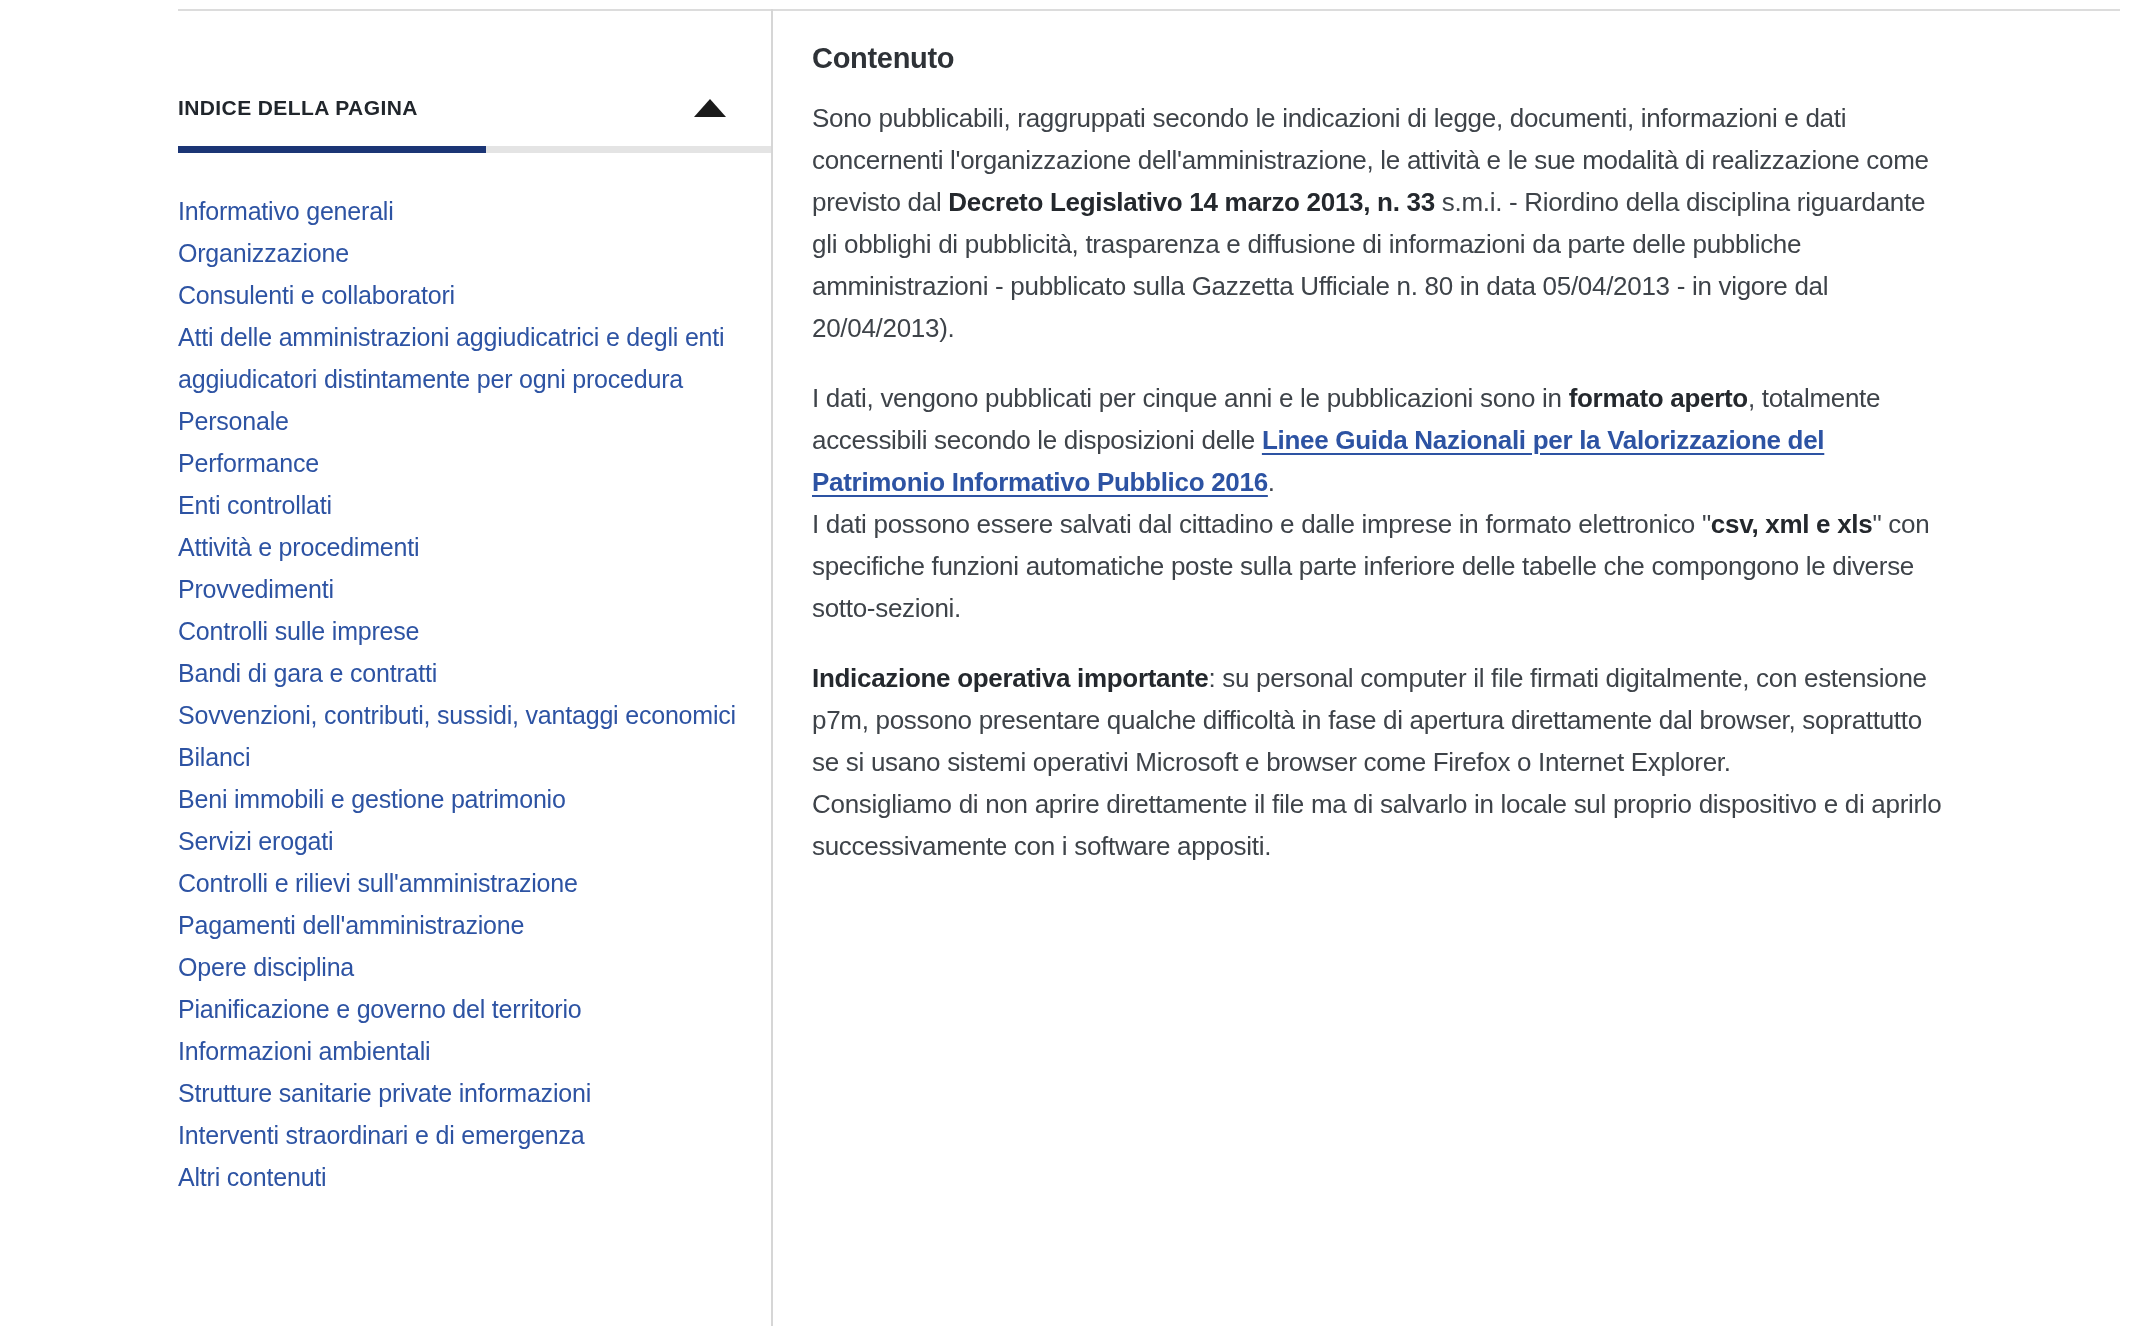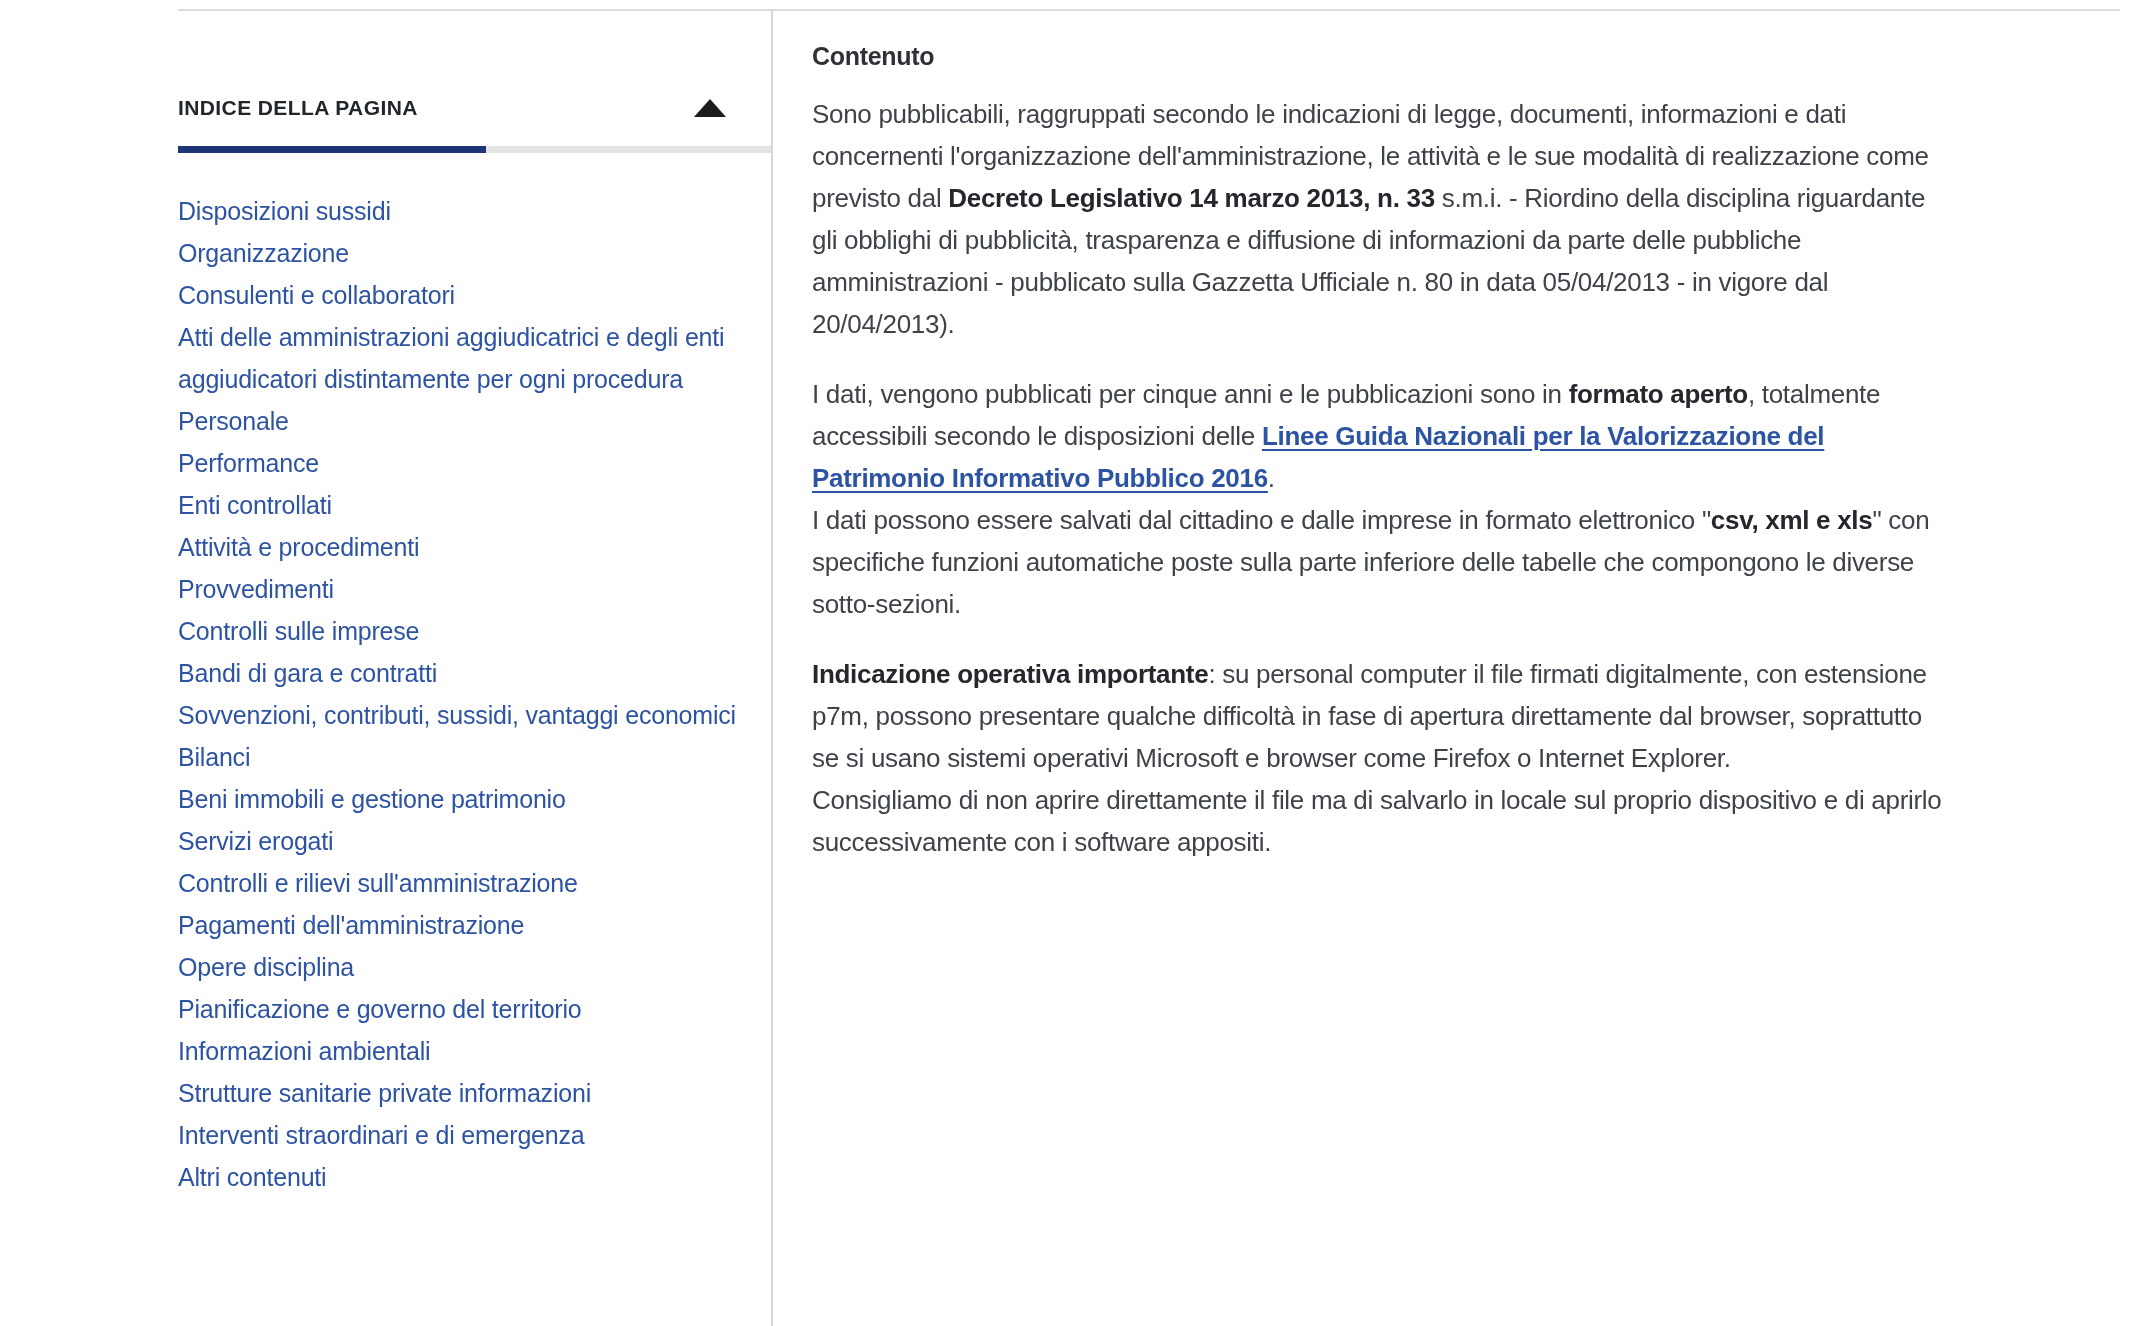--- a/index.html
+++ b/index.html
@@ -35,21 +35,21 @@
   .progress-fill{height:100%;background:var(--bar-blue);}
   .index-nav{position:absolute;top:190px;left:0;width:593px;}
   .index-link{
     display:block;text-decoration:none;color:var(--link-blue);
     font-size:25px;line-height:42px;letter-spacing:-.2px;
   }
 
   
   .content{position:absolute;left:812px;top:0;width:1130px;color:var(--body-text);}
   .content h1{
-    margin:42px 0 22px;font-size:25px;font-weight:600;letter-spacing:-.3px;color:var(--heading-text);
+    margin:42px 0 22px;font-size:29px;font-weight:600;letter-spacing:-.3px;color:var(--heading-text);
   }
   .content p{margin:0 0 28px;font-size:26px;line-height:42px;letter-spacing:-.3px;}
   .seg-bold{font-weight:700;color:var(--bold-text);text-align:center;}
   .seg-link{
     font-weight:700;color:var(--link-blue);text-decoration:underline;
     text-decoration-thickness:2px;text-underline-offset:4px;
   }
 </style>
 </head>
 <body>
@@ -59,21 +59,21 @@
 
 <aside class="sidebar">
   <h2 class="sidebar-title">INDICE DELLA PAGINA</h2>
   <button class="collapse-btn" aria-label="Comprimi indice">
     <span class="caret-up"></span>
   </button>
   <div class="progress">
     <div class="progress-fill" style="width: 52%;"></div>
   </div>
   <nav class="index-nav">
-      <a href="#" class="index-link">Disposizioni sussidi</a>
+      <a href="#" class="index-link">Informativo generali</a>
       <a href="#" class="index-link">Organizzazione</a>
       <a href="#" class="index-link">Consulenti e collaboratori</a>
       <a href="#" class="index-link">Atti delle amministrazioni aggiudicatrici e degli enti aggiudicatori distintamente per ogni procedura</a>
       <a href="#" class="index-link">Personale</a>
       <a href="#" class="index-link">Performance</a>
       <a href="#" class="index-link">Enti controllati</a>
       <a href="#" class="index-link">Attività e procedimenti</a>
       <a href="#" class="index-link">Provvedimenti</a>
       <a href="#" class="index-link">Controlli sulle imprese</a>
       <a href="#" class="index-link">Bandi di gara e contratti</a>

